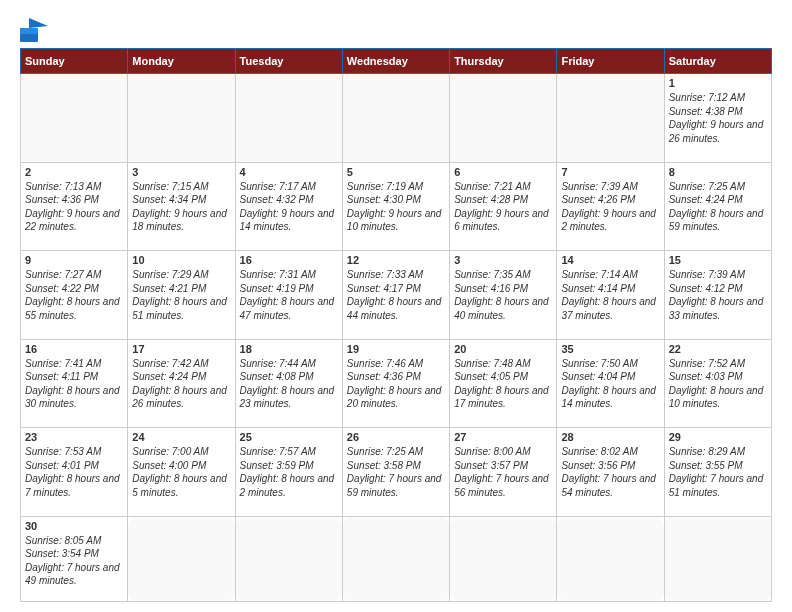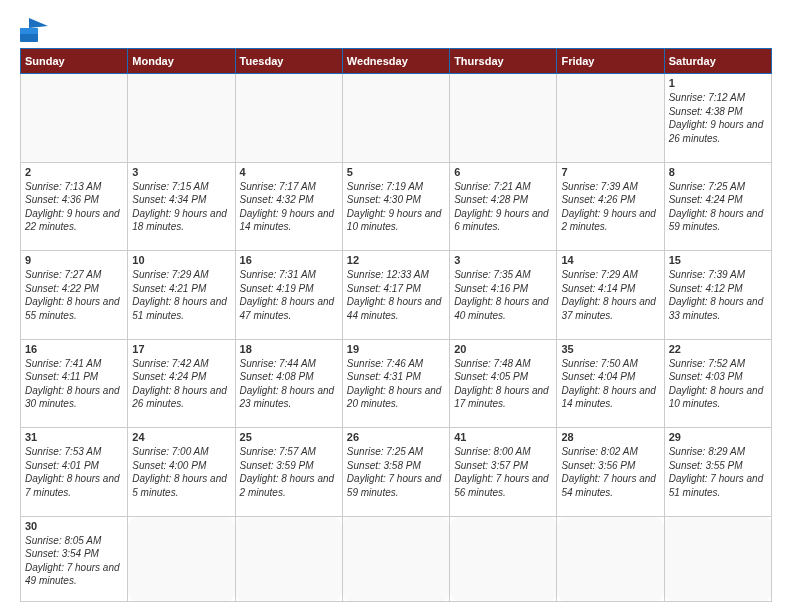--- a/index.html
+++ b/index.html
@@ -216,35 +216,35 @@
           </td>
           <td>
             <span class="day-number">16</span>
             <div class="day-info">Sunrise: 7:31 AM
 Sunset: 4:19 PM
 Daylight: 8 hours
 and 47 minutes.</div>
           </td>
           <td>
             <span class="day-number">12</span>
-            <div class="day-info">Sunrise: 12:33 AM
+            <div class="day-info">Sunrise: 7:33 AM
 Sunset: 4:17 PM
 Daylight: 8 hours
 and 44 minutes.</div>
           </td>
           <td>
             <span class="day-number">3</span>
             <div class="day-info">Sunrise: 7:35 AM
 Sunset: 4:16 PM
 Daylight: 8 hours
 and 40 minutes.</div>
           </td>
           <td>
             <span class="day-number">14</span>
-            <div class="day-info">Sunrise: 7:29 AM
+            <div class="day-info">Sunrise: 7:14 AM
 Sunset: 4:14 PM
 Daylight: 8 hours
 and 37 minutes.</div>
           </td>
           <td>
             <span class="day-number">15</span>
             <div class="day-info">Sunrise: 7:39 AM
 Sunset: 4:12 PM
 Daylight: 8 hours
 and 33 minutes.</div>
@@ -268,21 +268,21 @@
           <td>
             <span class="day-number">18</span>
             <div class="day-info">Sunrise: 7:44 AM
 Sunset: 4:08 PM
 Daylight: 8 hours
 and 23 minutes.</div>
           </td>
           <td>
             <span class="day-number">19</span>
             <div class="day-info">Sunrise: 7:46 AM
-Sunset: 4:31 PM
+Sunset: 4:36 PM
 Daylight: 8 hours
 and 20 minutes.</div>
           </td>
           <td>
             <span class="day-number">20</span>
             <div class="day-info">Sunrise: 7:48 AM
 Sunset: 4:05 PM
 Daylight: 8 hours
 and 17 minutes.</div>
           </td>
@@ -296,21 +296,21 @@
           <td>
             <span class="day-number">22</span>
             <div class="day-info">Sunrise: 7:52 AM
 Sunset: 4:03 PM
 Daylight: 8 hours
 and 10 minutes.</div>
           </td>
         </tr>
         <tr>
           <td>
-            <span class="day-number">31</span>
+            <span class="day-number">23</span>
             <div class="day-info">Sunrise: 7:53 AM
 Sunset: 4:01 PM
 Daylight: 8 hours
 and 7 minutes.</div>
           </td>
           <td>
             <span class="day-number">24</span>
             <div class="day-info">Sunrise: 7:00 AM
 Sunset: 4:00 PM
 Daylight: 8 hours
@@ -324,21 +324,21 @@
 and 2 minutes.</div>
           </td>
           <td>
             <span class="day-number">26</span>
             <div class="day-info">Sunrise: 7:25 AM
 Sunset: 3:58 PM
 Daylight: 7 hours
 and 59 minutes.</div>
           </td>
           <td>
-            <span class="day-number">41</span>
+            <span class="day-number">27</span>
             <div class="day-info">Sunrise: 8:00 AM
 Sunset: 3:57 PM
 Daylight: 7 hours
 and 56 minutes.</div>
           </td>
           <td>
             <span class="day-number">28</span>
             <div class="day-info">Sunrise: 8:02 AM
 Sunset: 3:56 PM
 Daylight: 7 hours

